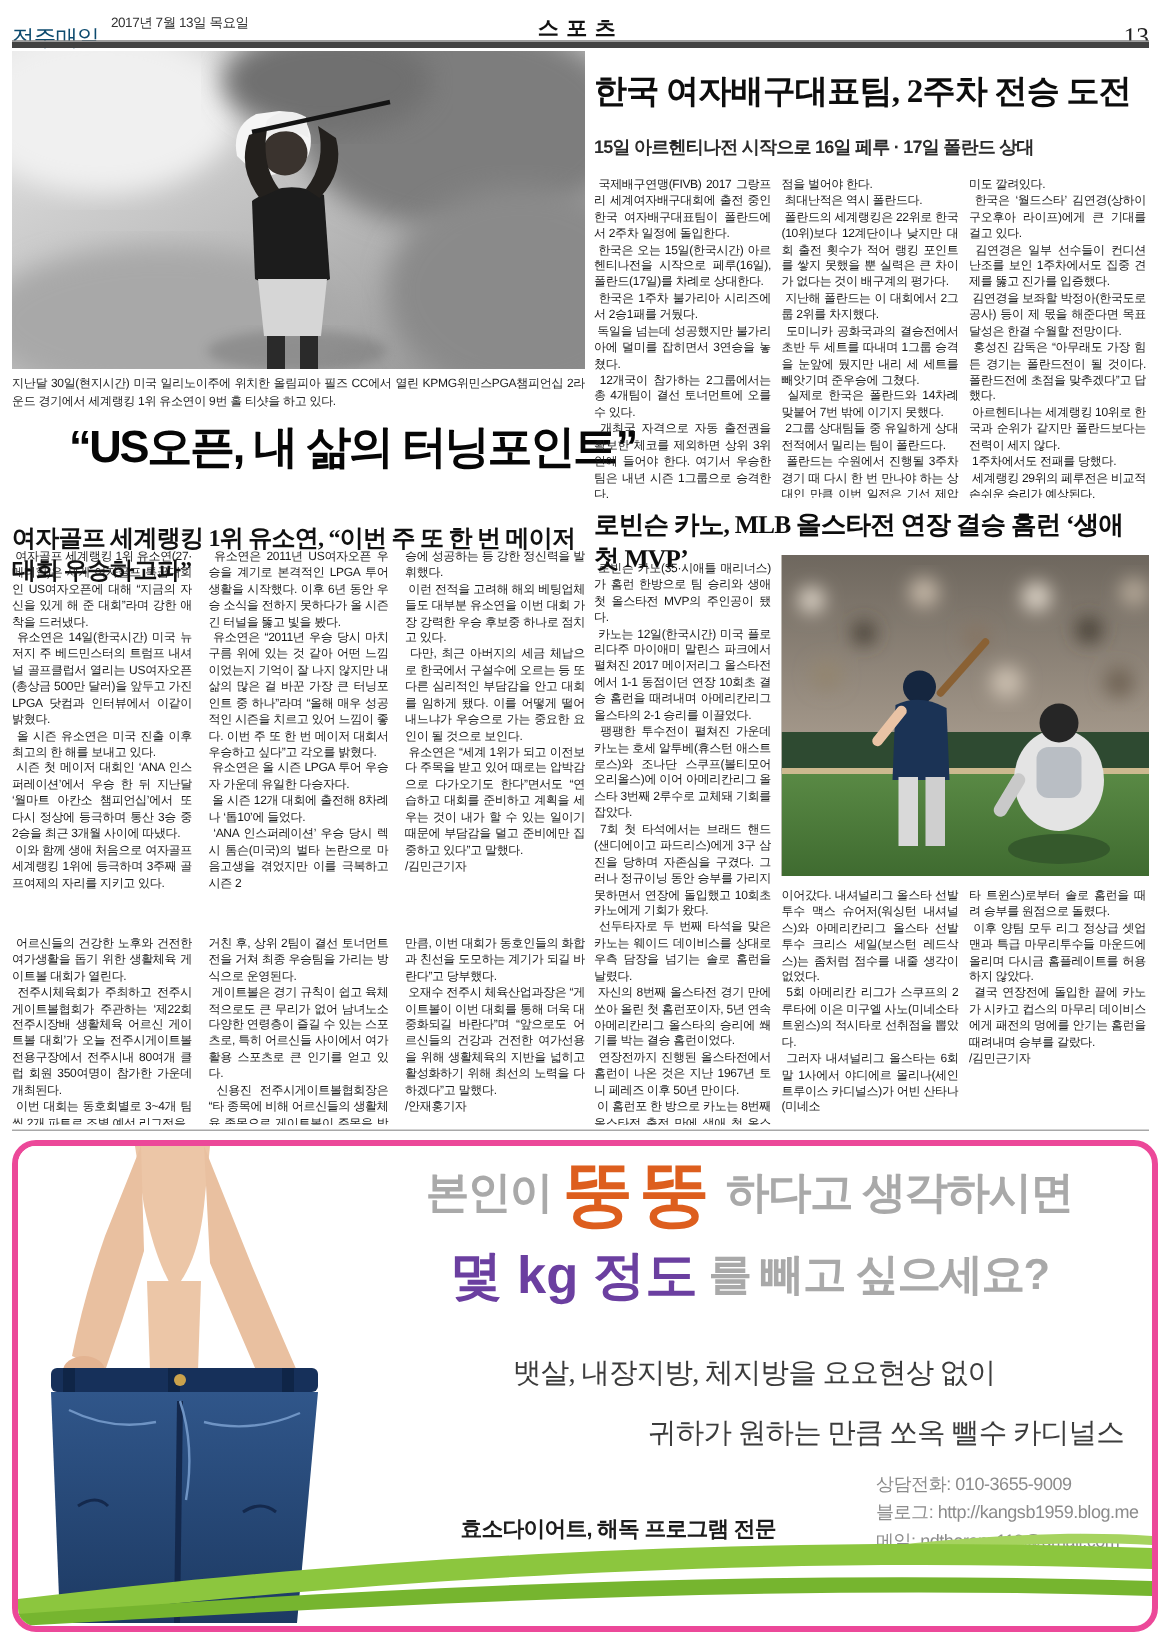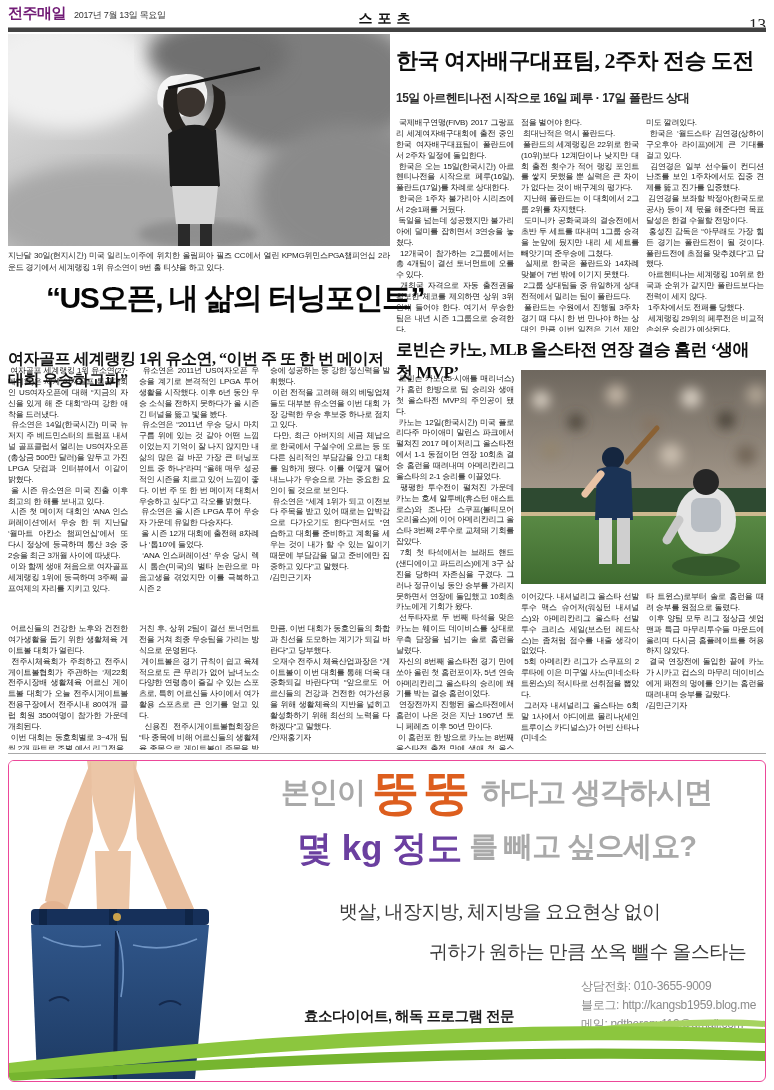--- a/index.html
+++ b/index.html
@@ -1,20 +1,20 @@
 <!DOCTYPE html>
 <html><head>
 <meta charset="utf-8">
 <style>
   html,body{margin:0;padding:0;background:#e8e8e6;}
   #page{position:relative;width:774px;height:1090px;background:#ffffff;overflow:hidden;
         font-family:"Liberation Sans",sans-serif;color:#1a1a1a;}
   
   .masthead{position:absolute;top:4px;left:8px;right:8px;height:20px;}
-  .paper-name{position:absolute;left:0;top:0;font-size:15px;font-weight:bold;letter-spacing:-0.5px;color:#701a75;}
+  .paper-name{position:absolute;left:0;top:12px;font-size:15px;font-weight:normal;letter-spacing:-0.5px;color:#0c4a6e;}
   .paper-date{position:absolute;left:66px;top:5px;font-size:9px;color:#333;letter-spacing:-0.3px;}
   .section-name{position:absolute;left:50%;transform:translateX(-50%);top:6px;font-size:14px;font-weight:bold;
         letter-spacing:5px;border-bottom:2px solid #111;padding:0 4px 2px 4px;color:#111;text-align:right;}
   .page-num{position:absolute;right:0;top:-2px;font-size:17px;color:#222;font-family:"Liberation Serif",serif;margin-top:13px;}
   .head-rule{position:absolute;top:27px;left:8px;right:8px;height:4px;background:#424242;border-top:1px solid #9c9c9c;}
   
   .col{position:absolute;font-size:8px;line-height:1.36;text-align:justify;white-space:pre-wrap;
        overflow:hidden;color:#191919;letter-spacing:-0.2px;}
   .serif-head{font-family:"Liberation Serif",serif;font-weight:bold;color:#0d0d0d;}
   
@@ -28,21 +28,21 @@
   
   .vb-headline{position:absolute;left:396px;top:46px;width:370px;font-size:22px;letter-spacing:-0.5px;}
   .vb-subhead{position:absolute;left:396px;top:90px;width:370px;font-size:12px;font-weight:bold;color:#2b2b2b;letter-spacing:-0.5px;}
   
   .cano-headline{position:absolute;left:396px;top:338px;width:370px;font-size:17px;letter-spacing:-0.5px;}
   .cano-photo{position:absolute;left:521px;top:370px;width:245px;height:214px;overflow:hidden;background:#8d857b;}
   
   .gb-headline{position:absolute;left:8px;top:594px;width:384px;font-size:18px;font-weight:800;letter-spacing:-1px;color:#0a0a0a;}
   
   .ad-sep{position:absolute;top:753px;left:8px;right:8px;height:1px;background:#a8a8a8;}
-  .ad-box{position:absolute;left:8px;top:760px;width:756px;height:320px;border:1px solid #ec4899;border-radius:6px;
+  .ad-box{position:absolute;left:8px;top:760px;width:756px;height:320px;border:4px solid #ec4899;border-radius:16px;
       background:#fff;overflow:hidden;}
   .ad-model{position:absolute;left:0;top:0;width:238px;height:318px;}
   .ad-line1{position:absolute;left:225px;top:8px;width:525px;text-align:center;white-space:nowrap;}
   .ad-line2{position:absolute;left:225px;top:66px;width:525px;text-align:center;white-space:nowrap;}
   .ad-gray{font-size:29px;font-weight:800;color:#a9a9a9;letter-spacing:-1px;vertical-align:middle;}
   .ad-orange{font-size:47px;font-weight:800;color:#dd5e1e;letter-spacing:4px;vertical-align:middle;line-height:1;}
   .ad-purple{font-size:35px;font-weight:800;color:#6b3fa0;letter-spacing:0px;vertical-align:middle;line-height:1;margin-top:44px;}
   .ad-body1{position:absolute;left:330px;top:138px;font-family:"Liberation Serif",serif;font-size:19px;color:#3c3c3c;letter-spacing:-0.5px;}
   .ad-body2{position:absolute;left:420px;top:178px;font-family:"Liberation Serif",serif;font-size:19px;color:#3c3c3c;letter-spacing:-0.5px;}
   .ad-brand{position:absolute;left:295px;top:246px;font-size:14.5px;font-weight:bold;color:#1c1c1c;letter-spacing:-0.5px;}
@@ -254,21 +254,21 @@
       </svg>
     </div>
 
     <div class="ad-line1">
       <span class="ad-gray">본인이 </span><span class="ad-orange">뚱뚱</span><span class="ad-gray"> 하다고 생각하시면</span>
     </div>
     <div class="ad-line2">
       <span class="ad-purple">몇  kg 정도</span><span class="ad-gray"> 를 빼고 싶으세요?</span>
     </div>
     <div class="ad-body1">뱃살, 내장지방, 체지방을 요요현상 없이</div>
-    <div class="ad-body2">귀하가 원하는 만큼 쏘옥 뺄수 올스타는</div>
+    <div class="ad-body2">귀하가 원하는 만큼 쏘옥 뺄수 카디널스</div>
     <div class="ad-brand">효소다이어트, 해독 프로그램 전문</div>
     <div class="ad-contact">
       <div>상담전화: 010-3655-9009</div>
       <div>블로그: http://kangsb1959.blog.me</div>
       <div>메일: ndtherapy119@gmail.com</div>
     </div>
     <svg class="ad-swoosh" viewBox="0 0 756 72" preserveAspectRatio="none">
       <path d="M520,26 C620,12 700,8 756,12 L756,18 C696,14 616,20 520,32 Z" fill="#a6d35f"></path>
       <path d="M0,54 C200,30 460,10 756,20 L756,34 C470,24 210,44 0,68 Z" fill="#8cc63e"></path>
       <path d="M0,64 C240,46 500,34 756,42 L756,52 C500,44 240,58 0,72 Z" fill="#76b52f"></path>

